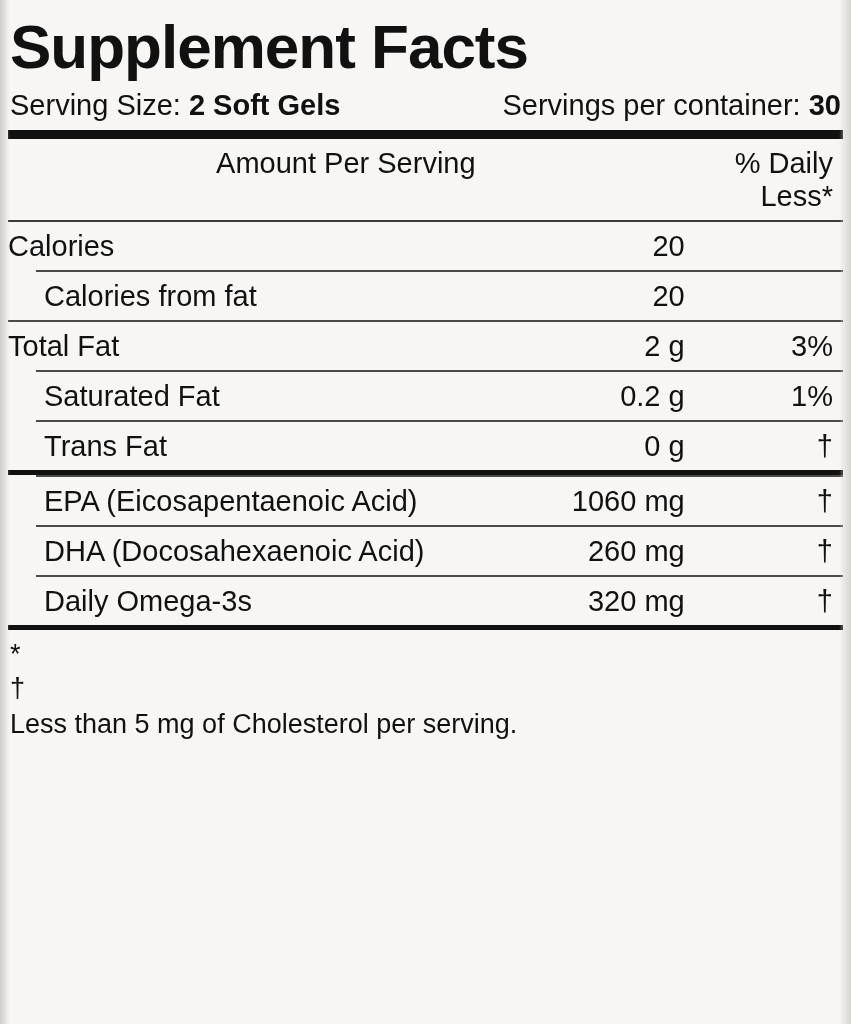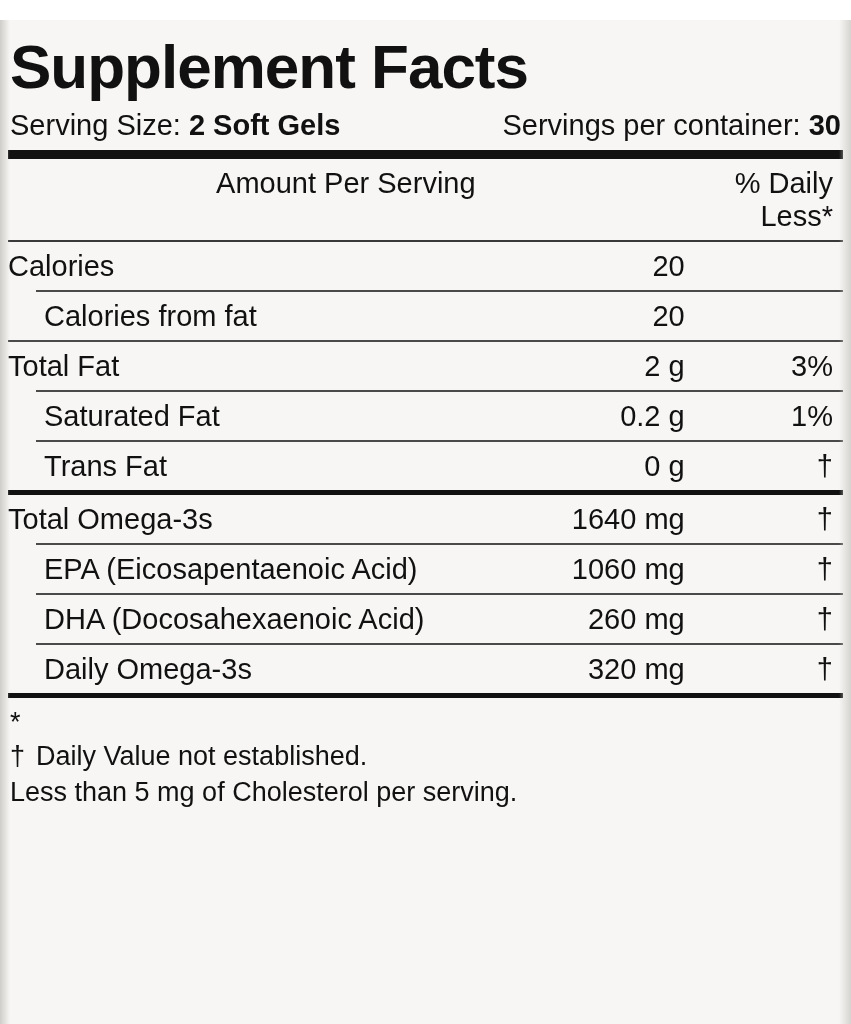--- a/index.html
+++ b/index.html
@@ -38,21 +38,20 @@
     pointer-events: none;
   }
 
   .title {
     font-size: 62px;
     font-weight: bold;
     letter-spacing: -1px;
     line-height: 1.05;
     padding: 14px 2px 2px 2px;
     white-space: nowrap;
-    margin-top: 20px;
   }
 
   .serving-row {
     display: flex;
     justify-content: space-between;
     align-items: baseline;
     font-size: 29px;
     padding: 8px 2px 6px 2px;
   }
   .serving-row .lbl { font-weight: normal; margin-top: 41px; }
@@ -202,25 +201,20 @@
         <td class="col-amt">0 g</td>
         <td class="col-dv">†</td>
       </tr>
     </tbody>
   </table>
 
   <div class="rule-med"></div>
 
   <table class="facts">
     <tbody>
-      <tr>
-        <td class="col-name">Total Omega-3s</td>
-        <td class="col-amt">1640 mg</td>
-        <td class="col-dv">†</td>
-      </tr>
       <tr class="sep sep-indent">
           <td colspan="3">
             <div class="line"></div>
           </td>
         </tr>
 
       <tr class="sub">
         <td class="col-name">EPA (Eicosapentaenoic Acid)</td>
         <td class="col-amt">1060 mg</td>
         <td class="col-dv">†</td>
@@ -251,18 +245,17 @@
   </table>
 
   <div class="rule-med"></div>
 
   <div class="footnotes">
     <div class="fn">
       <span class="mark">*</span>
     </div>
     <div class="fn">
       <span class="mark">†</span>
-      <span>Daily Value not established.</span>
     </div>
     <div class="plain">Less than 5 mg of Cholesterol per serving.</div>
   </div>
 
 </div>
 
 </body></html>

